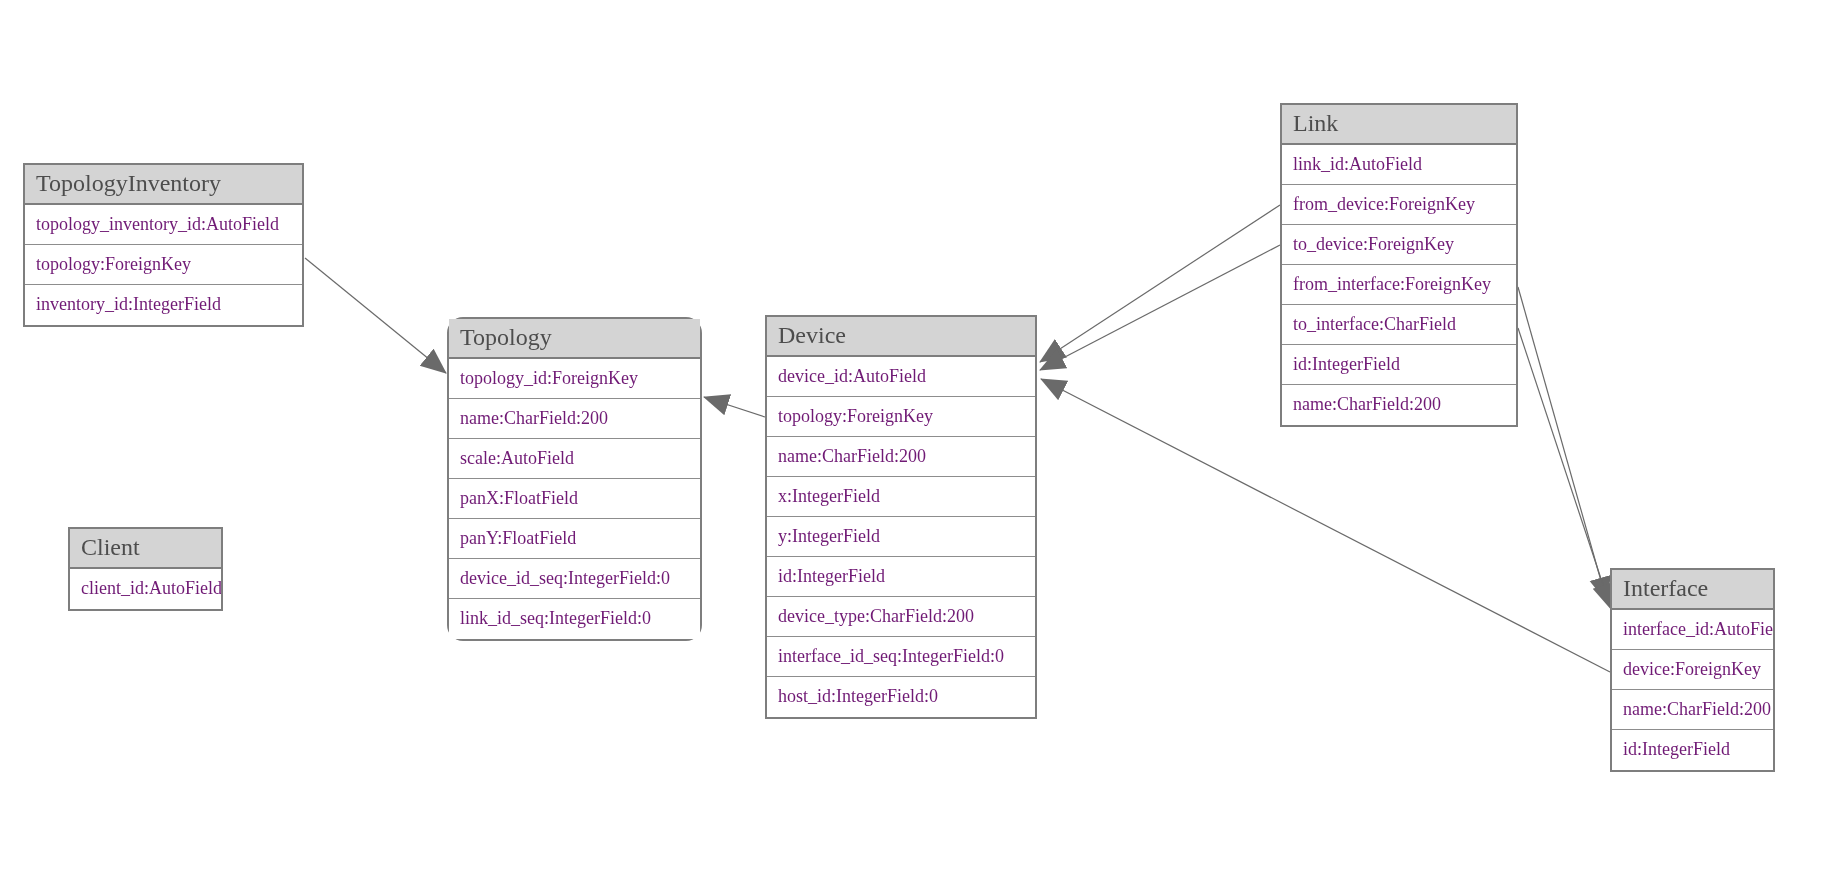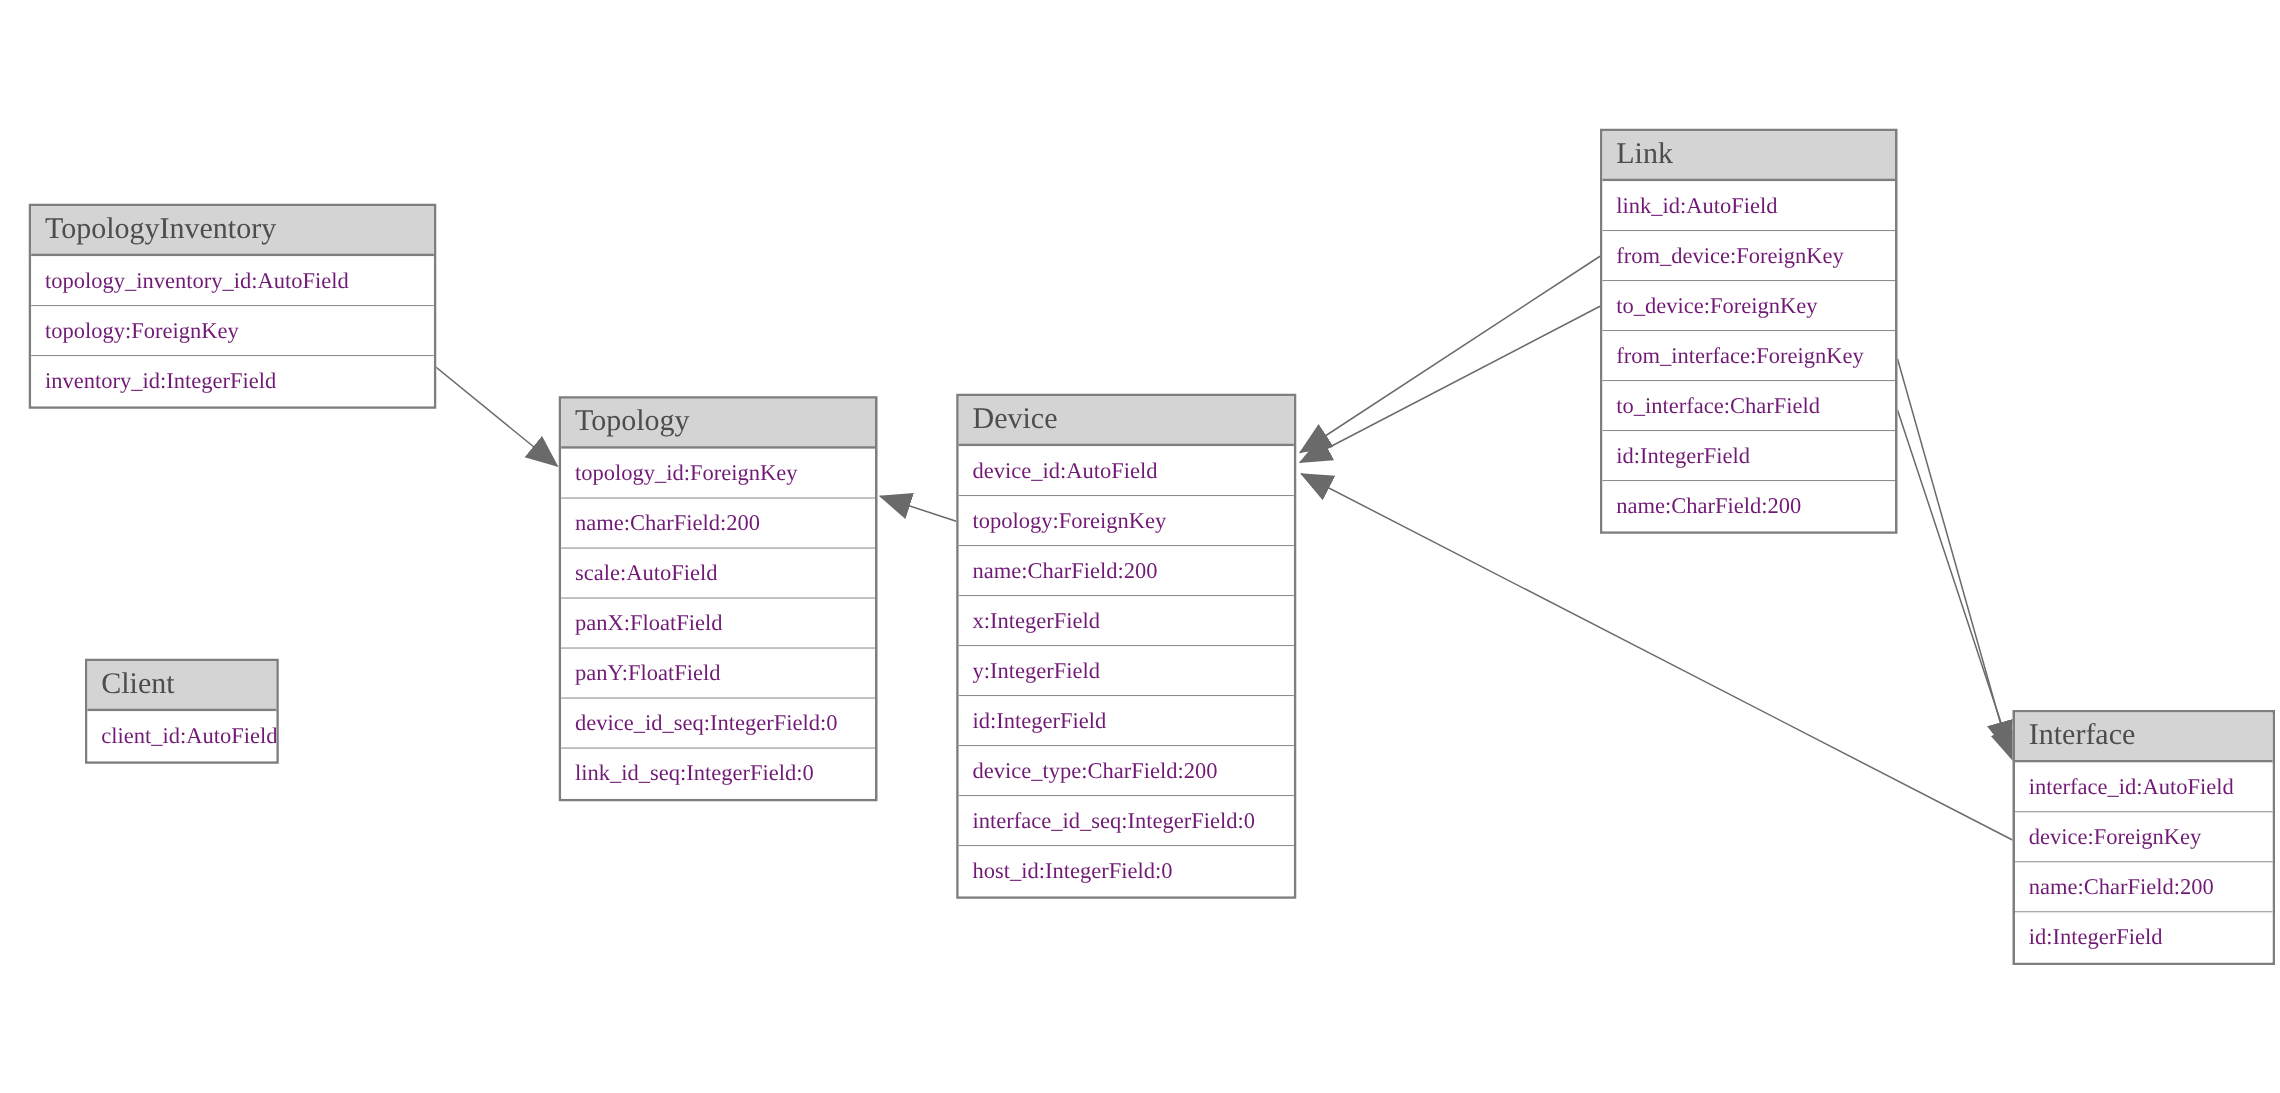--- a/index.html
+++ b/index.html
@@ -74,27 +74,27 @@
         <line x1="305" y1="258" x2="446" y2="373" class="edge-line" marker-end="url(#arrowhead)"></line>
         <line x1="765" y1="417" x2="704" y2="397" class="edge-line" marker-end="url(#arrowhead)"></line>
         <line x1="1280" y1="205" x2="1040" y2="362" class="edge-line" marker-end="url(#arrowhead)"></line>
         <line x1="1280" y1="245" x2="1040" y2="370" class="edge-line" marker-end="url(#arrowhead)"></line>
         <line x1="1518" y1="287" x2="1607" y2="602" class="edge-line" marker-end="url(#arrowhead)"></line>
         <line x1="1518" y1="328" x2="1611" y2="609" class="edge-line" marker-end="url(#arrowhead)"></line>
         <line x1="1610" y1="672" x2="1041" y2="379" class="edge-line" marker-end="url(#arrowhead)"></line>
       </g>
   </svg>
   <div id="entities">
-      <div class="entity" style="left: 23px; top: 163px; width: 326px;">
+      <div class="entity" style="left: 23px; top: 163px; width: 281px;">
         <div class="entity-header">TopologyInventory</div>
         <div class="entity-row">topology_inventory_id:AutoField</div>
         <div class="entity-row">topology:ForeignKey</div>
         <div class="entity-row">inventory_id:IntegerField</div>
       </div>
-      <div class="entity" style="left: 447px; top: 317px; width: 255px;">
+      <div class="entity" style="left: 447px; top: 317px; width: 255px; border-radius: 16px;">
         <div class="entity-header">Topology</div>
         <div class="entity-row">topology_id:ForeignKey</div>
         <div class="entity-row">name:CharField:200</div>
         <div class="entity-row">scale:AutoField</div>
         <div class="entity-row">panX:FloatField</div>
         <div class="entity-row">panY:FloatField</div>
         <div class="entity-row">device_id_seq:IntegerField:0</div>
         <div class="entity-row">link_id_seq:IntegerField:0</div>
       </div>
       <div class="entity" style="left: 68px; top: 527px; width: 155px;">
@@ -116,21 +116,21 @@
       <div class="entity" style="left: 1280px; top: 103px; width: 238px;">
         <div class="entity-header">Link</div>
         <div class="entity-row">link_id:AutoField</div>
         <div class="entity-row">from_device:ForeignKey</div>
         <div class="entity-row">to_device:ForeignKey</div>
         <div class="entity-row">from_interface:ForeignKey</div>
         <div class="entity-row">to_interface:CharField</div>
         <div class="entity-row">id:IntegerField</div>
         <div class="entity-row">name:CharField:200</div>
       </div>
-      <div class="entity" style="left: 1610px; top: 568px; width: 210px;">
+      <div class="entity" style="left: 1610px; top: 568px; width: 165px;">
         <div class="entity-header">Interface</div>
         <div class="entity-row">interface_id:AutoField</div>
         <div class="entity-row">device:ForeignKey</div>
         <div class="entity-row">name:CharField:200</div>
         <div class="entity-row">id:IntegerField</div>
       </div>
     </div>
 </div>
 
 </body></html>

